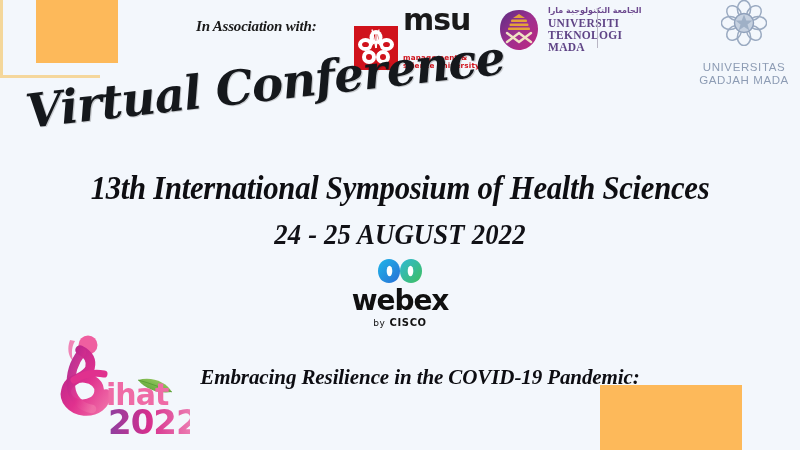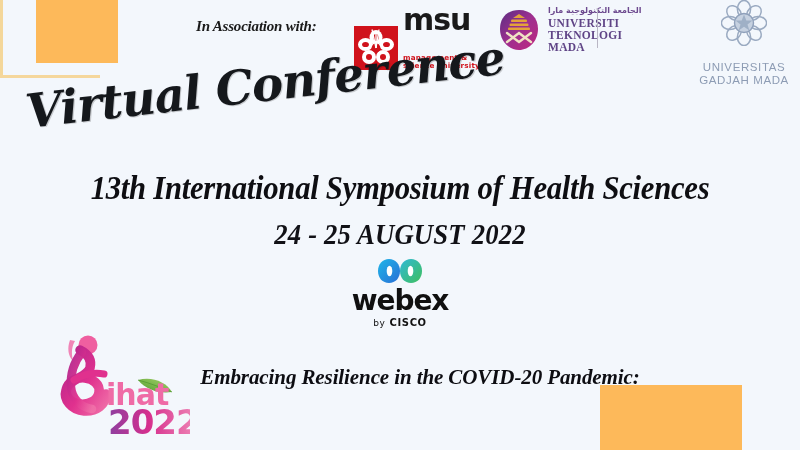--- a/index.html
+++ b/index.html
@@ -442,16 +442,16 @@
       <path d="M98 50 C112 46 126 52 132 62 C120 64 106 60 98 50 Z" fill="url(#lg)"></path>
       <path d="M98 50 C110 53 122 58 132 62" fill="none" stroke="#3f8c25" stroke-width="1" opacity="0.55"></path>
 
       <text x="66" y="75" font-family="DejaVu Sans, sans-serif" font-size="30" font-weight="bold" fill="#ef6ba6" letter-spacing="-1">ihat</text>
 
       <text x="68" y="104" font-family="DejaVu Sans, sans-serif" font-size="34" font-weight="bold" fill="url(#yg)" letter-spacing="-1">2022</text>
     </svg>
   </div>
 
   <div id="theme">
-    <span>Embracing Resilience in the COVID-20 Pandemic:</span>
+    <span>Embracing Resilience in the COVID-19 Pandemic:</span>
   </div>
 
 </div>
 
 </body></html>

